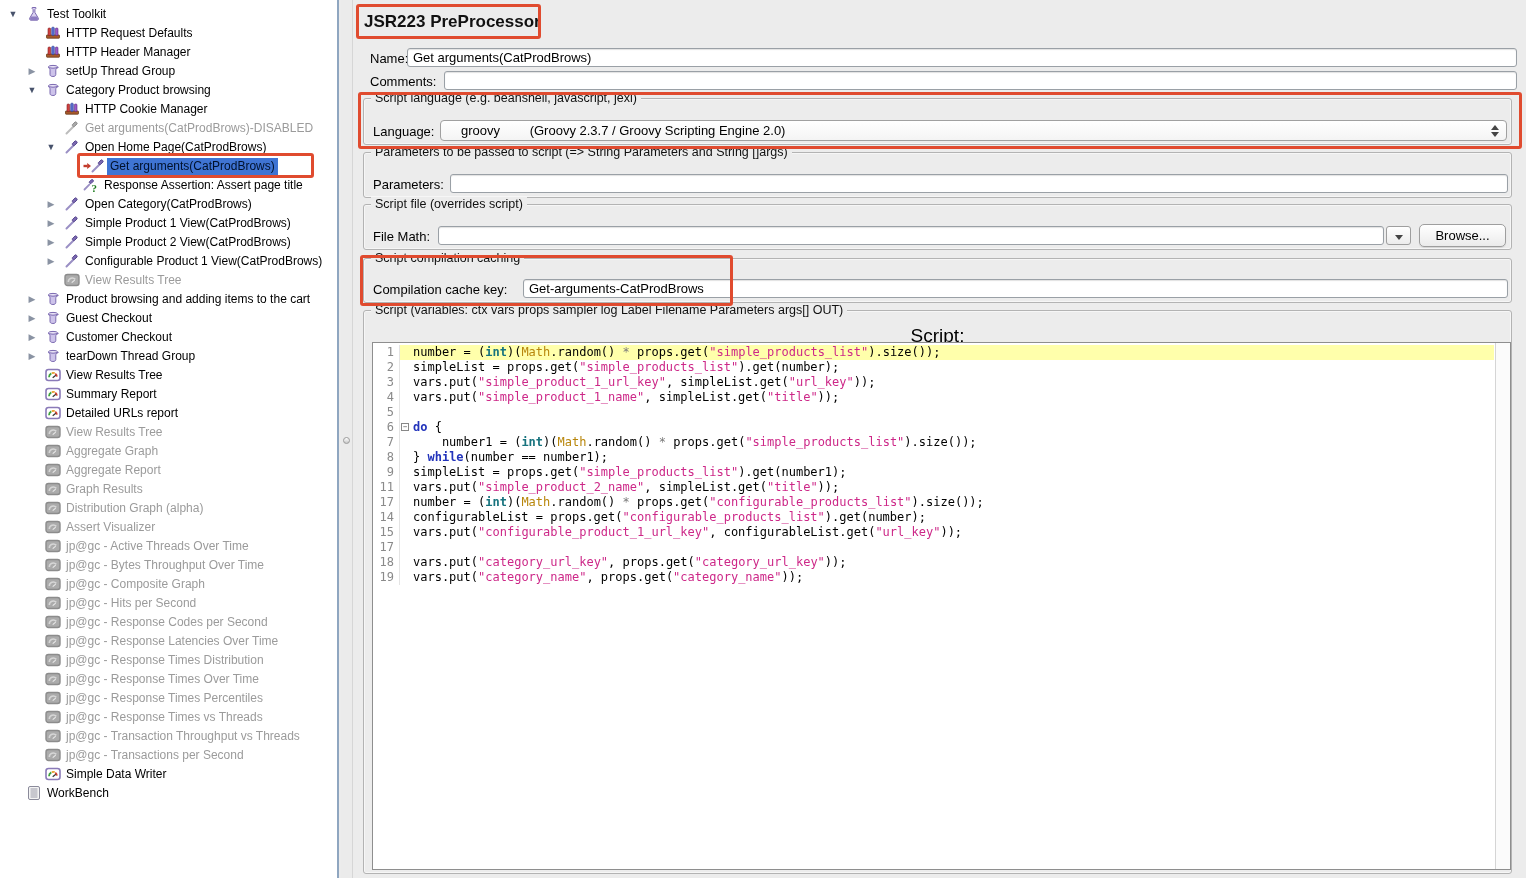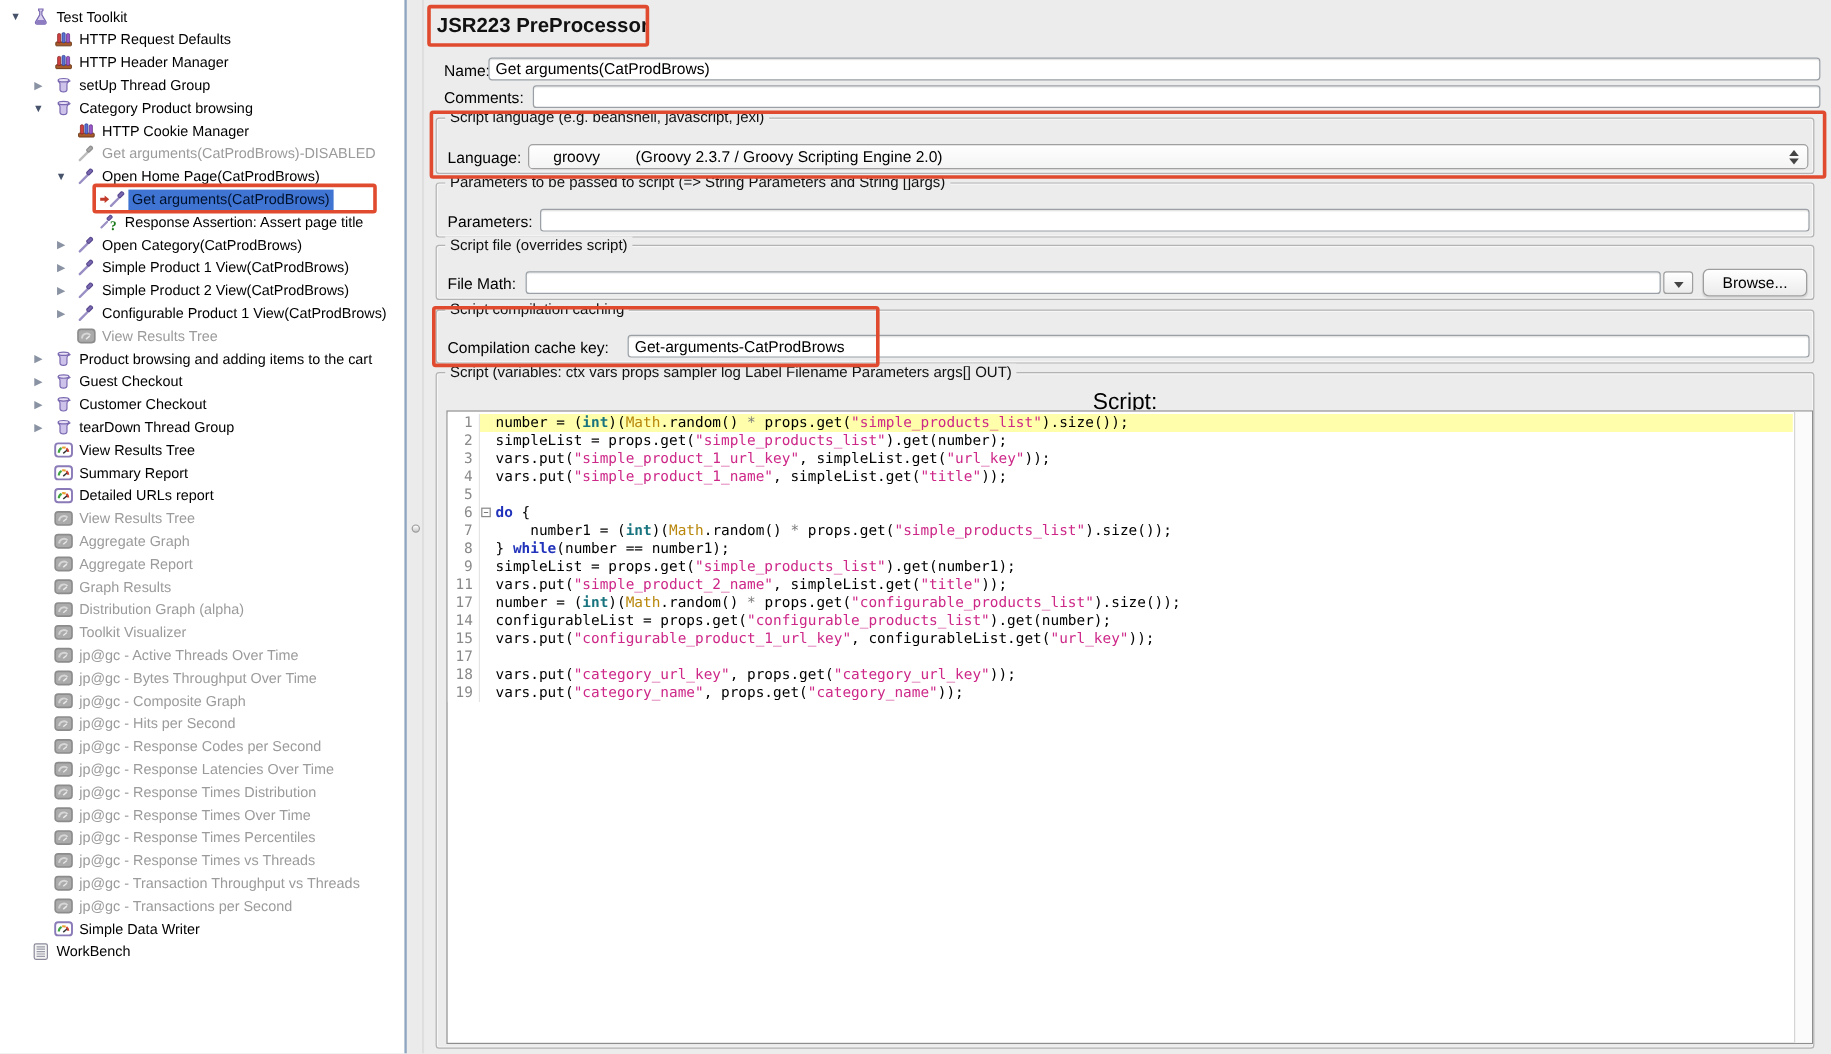--- a/index.html
+++ b/index.html
@@ -361,21 +361,21 @@
             <path d="M7.7 10.6l3-2.5" stroke="#e8e8e8" stroke-width="1.2"></path>
           </svg></span>
         <span class="tlabel" style="left: 63px;">Distribution Graph (alpha)</span>
       </div>
       <div class="tree-row disabled" style="top: 518px;">
         <span class="ticon" style="left: 45px;"><svg width="16" height="16" viewBox="0 0 16 16">
             <rect x="1" y="2.5" width="14" height="11" rx="2.5" fill="#ababab" stroke="#8c8c8c" stroke-width="1.4"></rect>
             <path d="M4.3 10a4 4 0 0 1 7-2.6" stroke="#d6d6d6" stroke-width="1.6" fill="none"></path>
             <path d="M7.7 10.6l3-2.5" stroke="#e8e8e8" stroke-width="1.2"></path>
           </svg></span>
-        <span class="tlabel" style="left: 63px;">Toolkit Visualizer</span>
+        <span class="tlabel" style="left: 63px;">Assert Visualizer</span>
       </div>
       <div class="tree-row disabled" style="top: 537px;">
         <span class="ticon" style="left: 45px;"><svg width="16" height="16" viewBox="0 0 16 16">
             <rect x="1" y="2.5" width="14" height="11" rx="2.5" fill="#ababab" stroke="#8c8c8c" stroke-width="1.4"></rect>
             <path d="M4.3 10a4 4 0 0 1 7-2.6" stroke="#d6d6d6" stroke-width="1.6" fill="none"></path>
             <path d="M7.7 10.6l3-2.5" stroke="#e8e8e8" stroke-width="1.2"></path>
           </svg></span>
         <span class="tlabel" style="left: 63px;">jp@gc - Active Threads Over Time</span>
       </div>
       <div class="tree-row disabled" style="top: 556px;">

